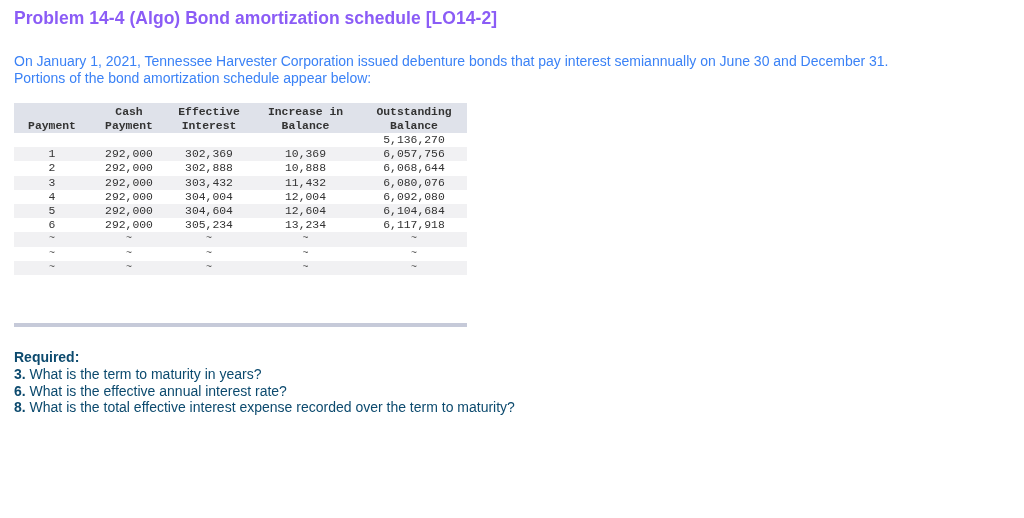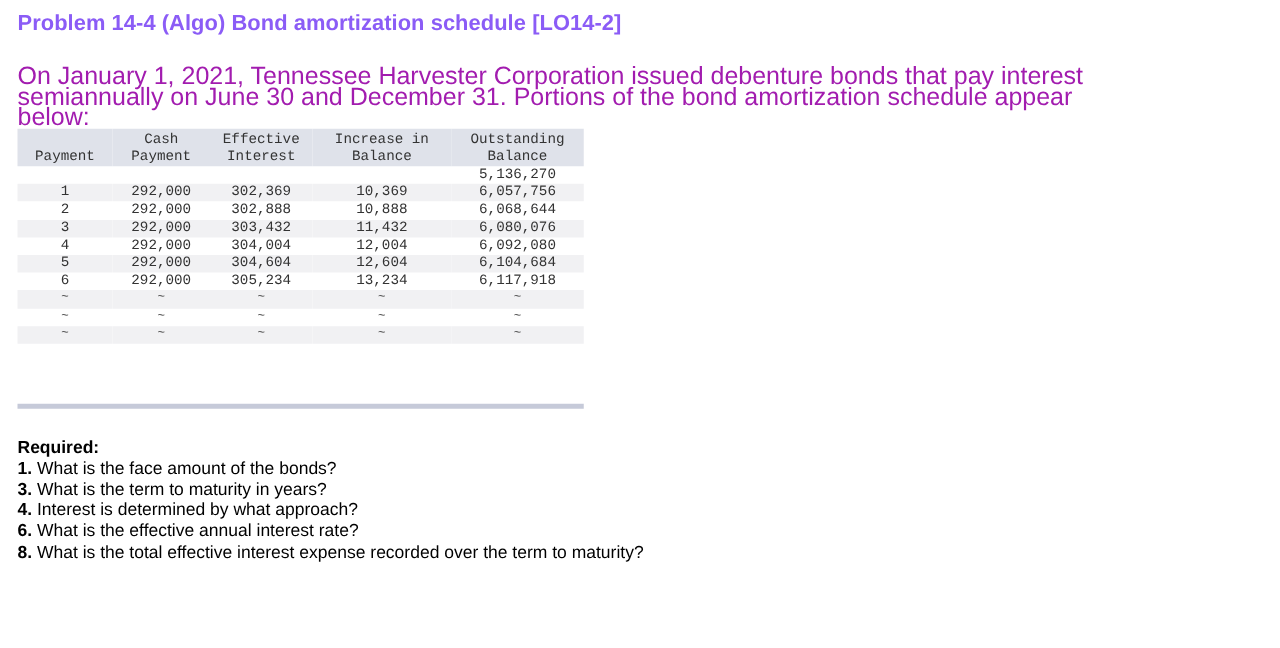--- a/index.html
+++ b/index.html
@@ -23,40 +23,40 @@
       font-weight: bold;
       color: #8b5cf6;
       letter-spacing: 0.05px;
       margin: 0;
     }
     .intro {
       position: absolute;
       left: 14px;
       top: 53px;
       width: 880px;
-      font-size: 20px;
+      font-size: 14px;
       line-height: 16.5px;
-      color: #a21caf;
+      color: #3b82f6;
       margin: 0;
     }
     .schedule {
       position: absolute;
       left: 14px;
       top: 103px;
       width: 453px;
       border-collapse: collapse;
       font-family: "Liberation Mono", "DejaVu Sans Mono", monospace;
       font-size: 11.4px;
       color: #333;
     }
     .schedule thead tr {
       background: #dfe2ea;
     }
     .schedule th {
-      font-weight: normal;
+      font-weight: bold;
       line-height: 14px;
       padding: 1px 0 0 0;
       vertical-align: bottom;
       text-align: center;
       height: 29px;
     }
     .schedule td {
       height: 14.2px;
       line-height: 14.2px;
       padding: 0;
@@ -81,21 +81,21 @@
       width: 453px;
       height: 4px;
       background: #c6cad9;
     }
     .required {
       position: absolute;
       left: 14px;
       top: 349px;
       font-size: 14px;
       line-height: 16.8px;
-      color: #000000;
+      color: #0c4a6e;
     }
     .required .req-heading {
       font-weight: bold;
       display: block;
     }
     .required .q {
       display: block;
       white-space: nowrap;
     }
     .required .q .num {
@@ -197,18 +197,16 @@
       <td class="tilde">~</td>
       <td class="tilde">~</td>
     </tr>
   </tbody>
 </table>
 
 <div class="bottom-bar"></div>
 
 <div class="required">
   <span class="req-heading">Required:</span>
-  <span class="q"><span class="num">1.</span><span> What is the face amount of the bonds?</span></span>
   <span class="q"><span class="num">3.</span><span> What is the term to maturity in years?</span></span>
-  <span class="q"><span class="num">4.</span><span> Interest is determined by what approach?</span></span>
   <span class="q"><span class="num">6.</span><span> What is the effective annual interest rate?</span></span>
   <span class="q"><span class="num">8.</span><span> What is the total effective interest expense recorded over the term to maturity?</span></span>
 </div>
 
 </body></html>

